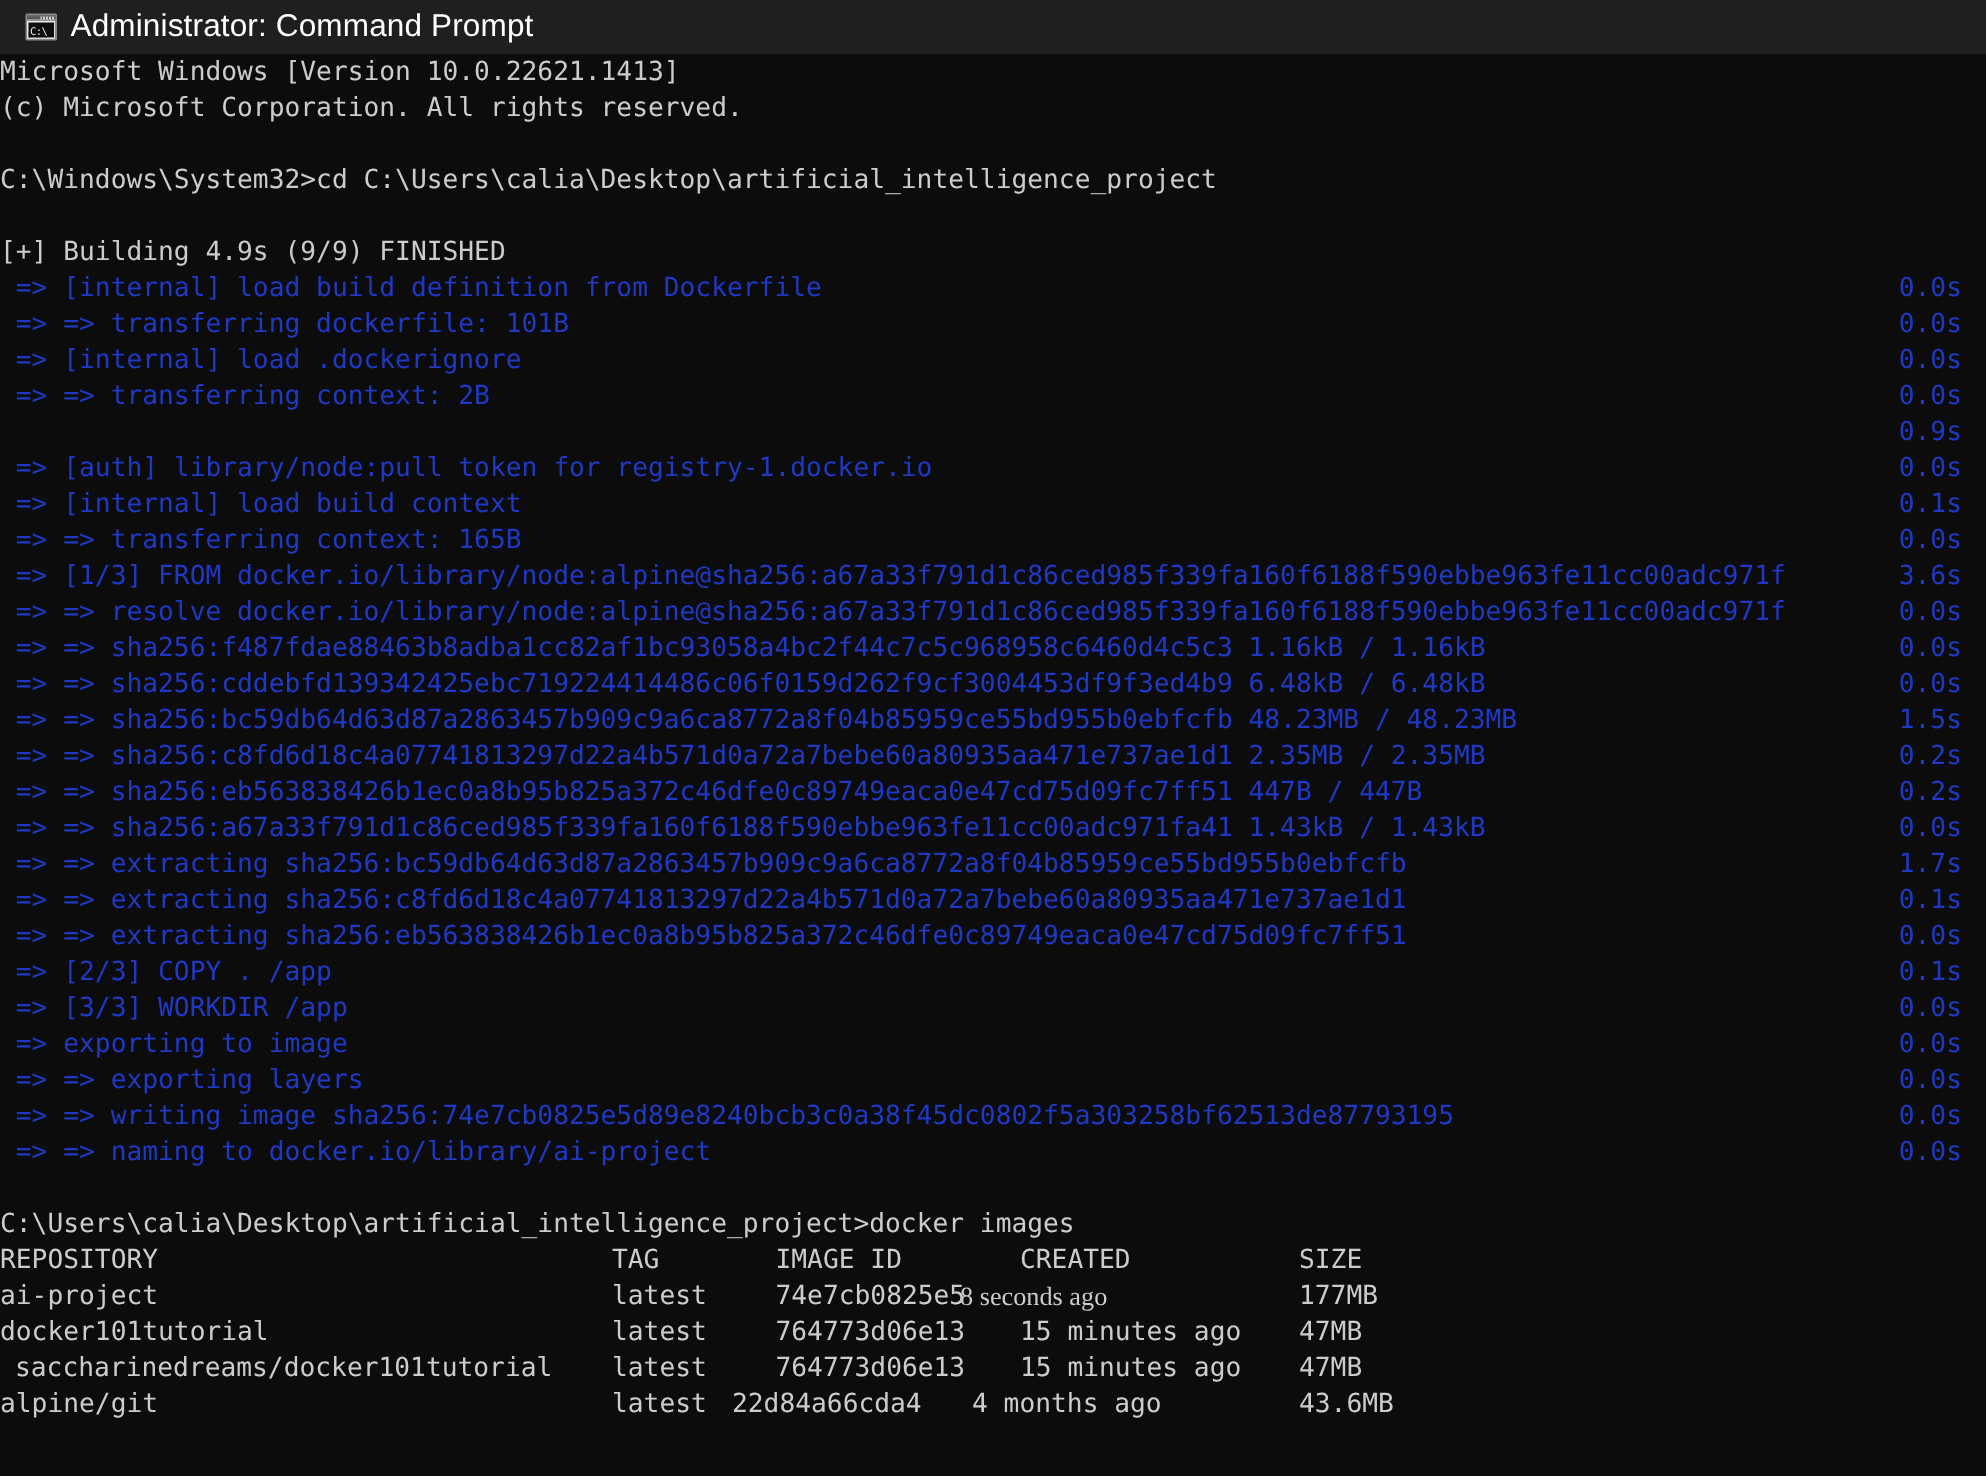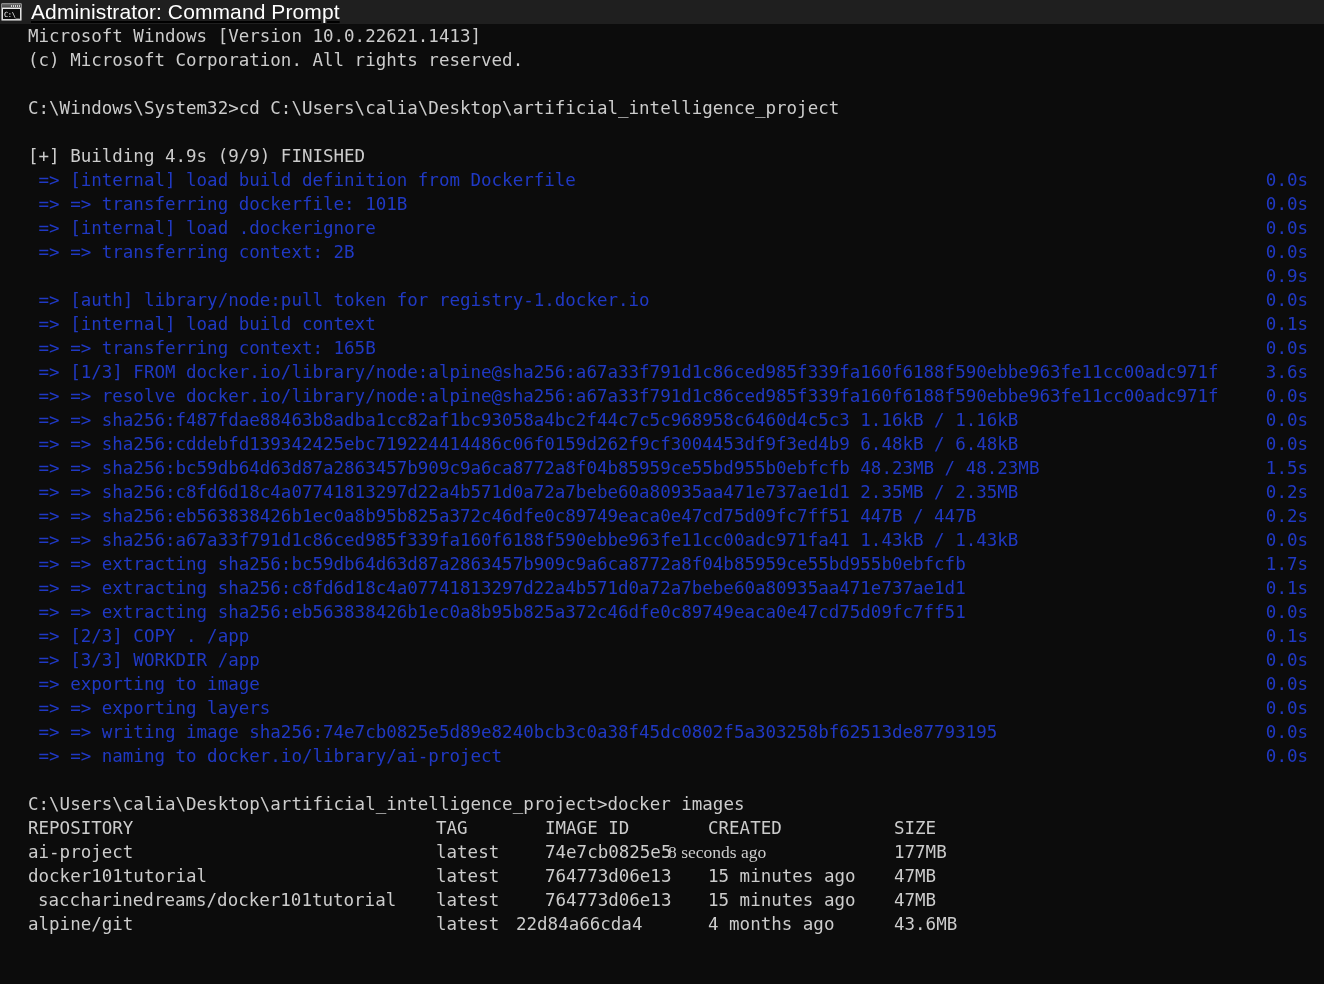--- a/index.html
+++ b/index.html
@@ -4,27 +4,26 @@
 <style>
   * { margin:0; padding:0; box-sizing:border-box; }
   html, body {
     width:1324px; height:984px;
     background:#0c0c0c;
     font-family:"DejaVu Sans Mono", monospace;
     overflow:hidden;
   }
   
   #titlebar {
-    height:24px;
+    height:36px;
     background:#1f1f1f;
     display:flex;
     align-items:center;
-    padding-left:1px;
+    padding-left:17px;
     gap:9px;
-    text-decoration:underline;
   }
   #cmd-icon {
     width:21px; height:18px;
     position:relative;
     background:linear-gradient(#f2f2f2, #d8d8d8);
     border:1px solid #8a8a8a;
     border-radius:1px;
     flex:0 0 auto;
   }
   #cmd-icon .bar {
@@ -57,21 +56,20 @@
     font-weight:400;
     letter-spacing:0.1px;
     white-space:nowrap;
   }
   
   #console {
     background:#0c0c0c;
     height:664px;
     padding:0;
     position:relative;
-    margin-left:28px;
   }
   .line {
     height:24px;
     line-height:24px;
     font-size:17.5px;
     letter-spacing:0px;
     white-space:pre;
     color:#cccccc;
     position:relative;
     padding-left:0px;
@@ -135,14 +133,14 @@
     <div class="line"><span class="blue"> =&gt; exporting to image</span><span class="timing">0.0s</span></div>
     <div class="line"><span class="blue"> =&gt; =&gt; exporting layers</span><span class="timing">0.0s</span></div>
     <div class="line"><span class="blue"> =&gt; =&gt; writing image sha256:74e7cb0825e5d89e8240bcb3c0a38f45dc0802f5a303258bf62513de87793195</span><span class="timing">0.0s</span></div>
     <div class="line"><span class="blue"> =&gt; =&gt; naming to docker.io/library/ai-project</span><span class="timing">0.0s</span></div>
     <div class="line blank"> </div>
     <div class="line"><span class="white">C:\Users\calia\Desktop\artificial_intelligence_project&gt;</span><span class="white">docker images</span></div>
     <div class="line tbl"><span class="col white" style="left: 0px;">REPOSITORY</span><span class="col white" style="left: 408px;">TAG</span><span class="col white" style="left: 517px;">IMAGE ID</span><span class="col white" style="left: 680px;">CREATED</span><span class="col white" style="left: 866px;">SIZE</span></div>
     <div class="line tbl"><span class="col white" style="left: 0px;">ai-project</span><span class="col white" style="left: 408px;">latest</span><span class="col white" style="left: 517px;">74e7cb0825e5</span><span class="col white" style="left: 640px; font-family: Liberation Serif, serif;">8 seconds ago</span><span class="col white" style="left: 866px;">177MB</span></div>
     <div class="line tbl"><span class="col white" style="left: 0px;">docker101tutorial</span><span class="col white" style="left: 408px;">latest</span><span class="col white" style="left: 517px;">764773d06e13</span><span class="col white" style="left: 680px;">15 minutes ago</span><span class="col white" style="left: 866px;">47MB</span></div>
     <div class="line tbl"><span class="col white" style="left: 0px; padding-left: 10px;">saccharinedreams/docker101tutorial</span><span class="col white" style="left: 408px;">latest</span><span class="col white" style="left: 517px;">764773d06e13</span><span class="col white" style="left: 680px;">15 minutes ago</span><span class="col white" style="left: 866px;">47MB</span></div>
-    <div class="line tbl"><span class="col white" style="left: 0px;">alpine/git</span><span class="col white" style="left: 408px;">latest</span><span class="col white" style="left: 488px;">22d84a66cda4</span><span class="col white" style="left: 680px;">4 months ago</span><span class="col white" style="left: 866px;">43.6MB</span></div>
+    <div class="line tbl"><span class="col white" style="left: 0px;">alpine/git</span><span class="col white" style="left: 408px;">latest</span><span class="col white" style="left: 488px;">22d84a66cda4</span><span class="col white" style="left: 648px;">4 months ago</span><span class="col white" style="left: 866px;">43.6MB</span></div>
   </div>
 
 </body></html>

